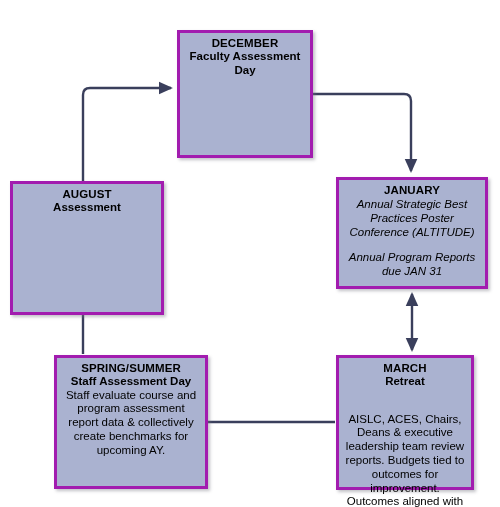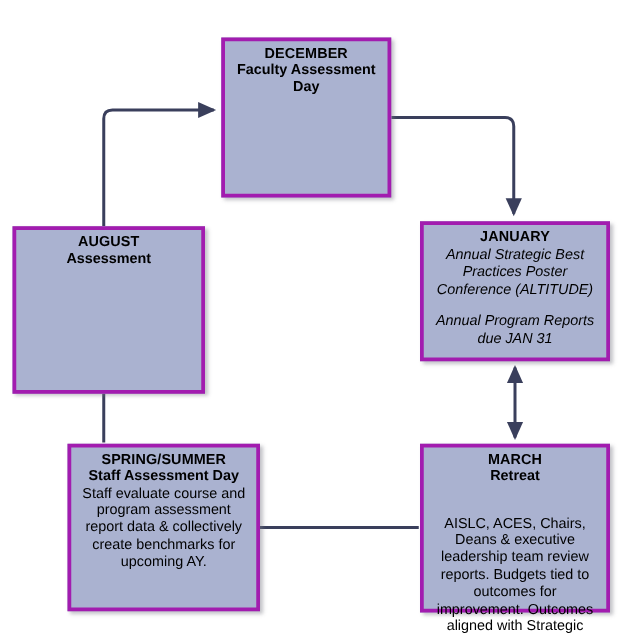--- a/index.html
+++ b/index.html
@@ -60,21 +60,21 @@
     font-size: 11.5px;
     font-style: italic;
   }
   .node .spacer {
     height: 11px;
   }
 
   
   #node-december      { left: 177px; top: 30px;  width: 136px; height: 128px; }
   #node-january       { left: 336px; top: 177px; width: 152px; height: 112px; }
-  #node-march         { left: 336px; top: 355px; width: 152px; height: 135px; }
+  #node-march         { left: 336px; top: 355px; width: 138px; height: 135px; }
   #node-spring-summer { left: 10px;  top: 355px; width: 154px; height: 134px; margin-left: 44px; }
   #node-august        { left: 10px;  top: 181px; width: 154px; height: 134px; }
 
   #node-january .body-italic { line-height: 1.22; }
   #node-march .body { line-height: 1.20; margin-top: 24px; }
   #node-december .body { line-height: 1.20; }
   #node-spring-summer .body { line-height: 1.20; }
   #node-august .body { line-height: 1.20; }
 </style>
 </head>

